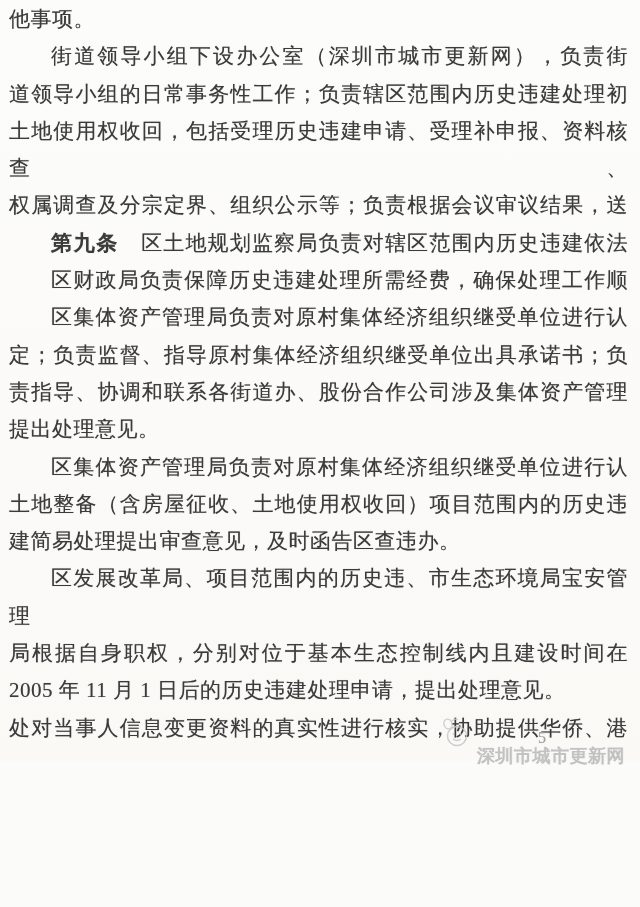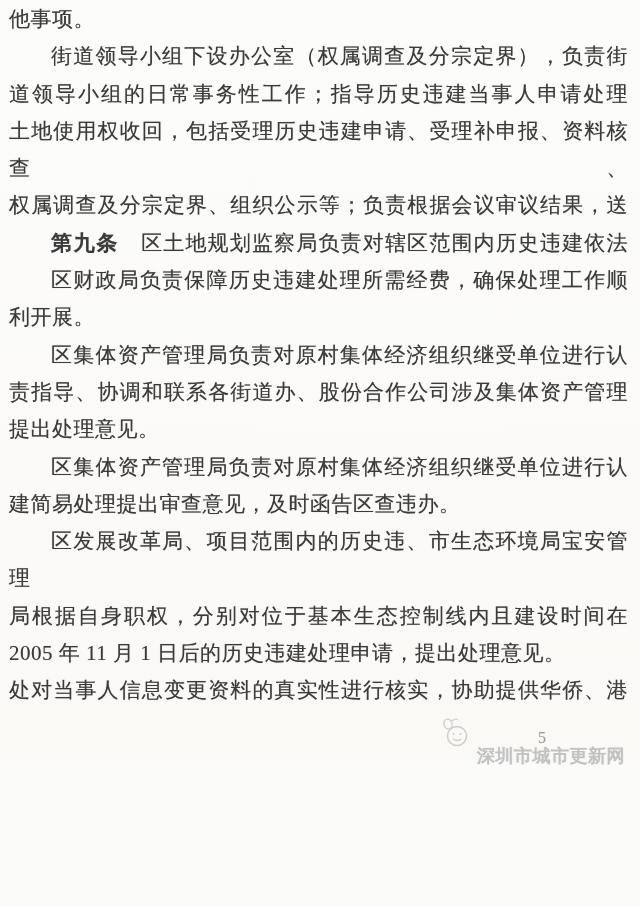--- a/index.html
+++ b/index.html
@@ -71,31 +71,32 @@
     text-shadow:0 0 1px rgba(150,150,150,0.5);
   }
 </style>
 </head>
 <body>
 
 <div class="page">
 
   <div class="doc" id="doc-body">
       <div class="line">他事项。</div>
-      <div class="line justify indent">街道领导小组下设办公室（权属调查及分宗定界），负责街</div>
-      <div class="line justify">道领导小组的日常事务性工作；指导历史违建当事人申请处理</div>
+      <div class="line justify indent">街道领导小组下设办公室（深圳市城市更新网），负责街</div>
+      <div class="line justify">道领导小组的日常事务性工作；负责辖区范围内历史违建处理初</div>
       <div class="line justify">土地使用权收回，包括受理历史违建申请、受理补申报、资料核查、</div>
       <div class="line justify">权属调查及分宗定界、组织公示等；负责根据会议审议结果，送</div>
       <div class="line justify indent"><b>第九条</b>　区土地规划监察局负责对辖区范围内历史违建依法</div>
       <div class="line justify indent">区财政局负责保障历史违建处理所需经费，确保处理工作顺</div>
-      <div class="line">利开展。</div>
       <div class="line justify indent">区集体资产管理局负责对原村集体经济组织继受单位进行认</div>
+      <div class="line justify">定；负责监督、指导原村集体经济组织继受单位出具承诺书；负</div>
       <div class="line justify">责指导、协调和联系各街道办、股份合作公司涉及集体资产管理</div>
       <div class="line">提出处理意见。</div>
       <div class="line justify indent">区集体资产管理局负责对原村集体经济组织继受单位进行认</div>
+      <div class="line justify">土地整备（含房屋征收、土地使用权收回）项目范围内的历史违</div>
       <div class="line">建简易处理提出审查意见，及时函告区查违办。</div>
       <div class="line justify indent">区发展改革局、项目范围内的历史违、市生态环境局宝安管理</div>
       <div class="line justify">局根据自身职权，分别对位于基本生态控制线内且建设时间在</div>
       <div class="line">2005 年 11 月 1 日后的历史违建处理申请，提出处理意见。</div>
       <div class="line justify">处对当事人信息变更资料的真实性进行核实，协助提供华侨、港</div>
     </div>
 
   <div class="watermark">
     <svg class="wm-logo" viewBox="0 0 30 32" fill="none" xmlns="http://www.w3.org/2000/svg">
       <ellipse cx="6" cy="8" rx="4" ry="5" stroke="#c8c8c8" stroke-width="1.4" transform="rotate(-20 6 8)"></ellipse>

